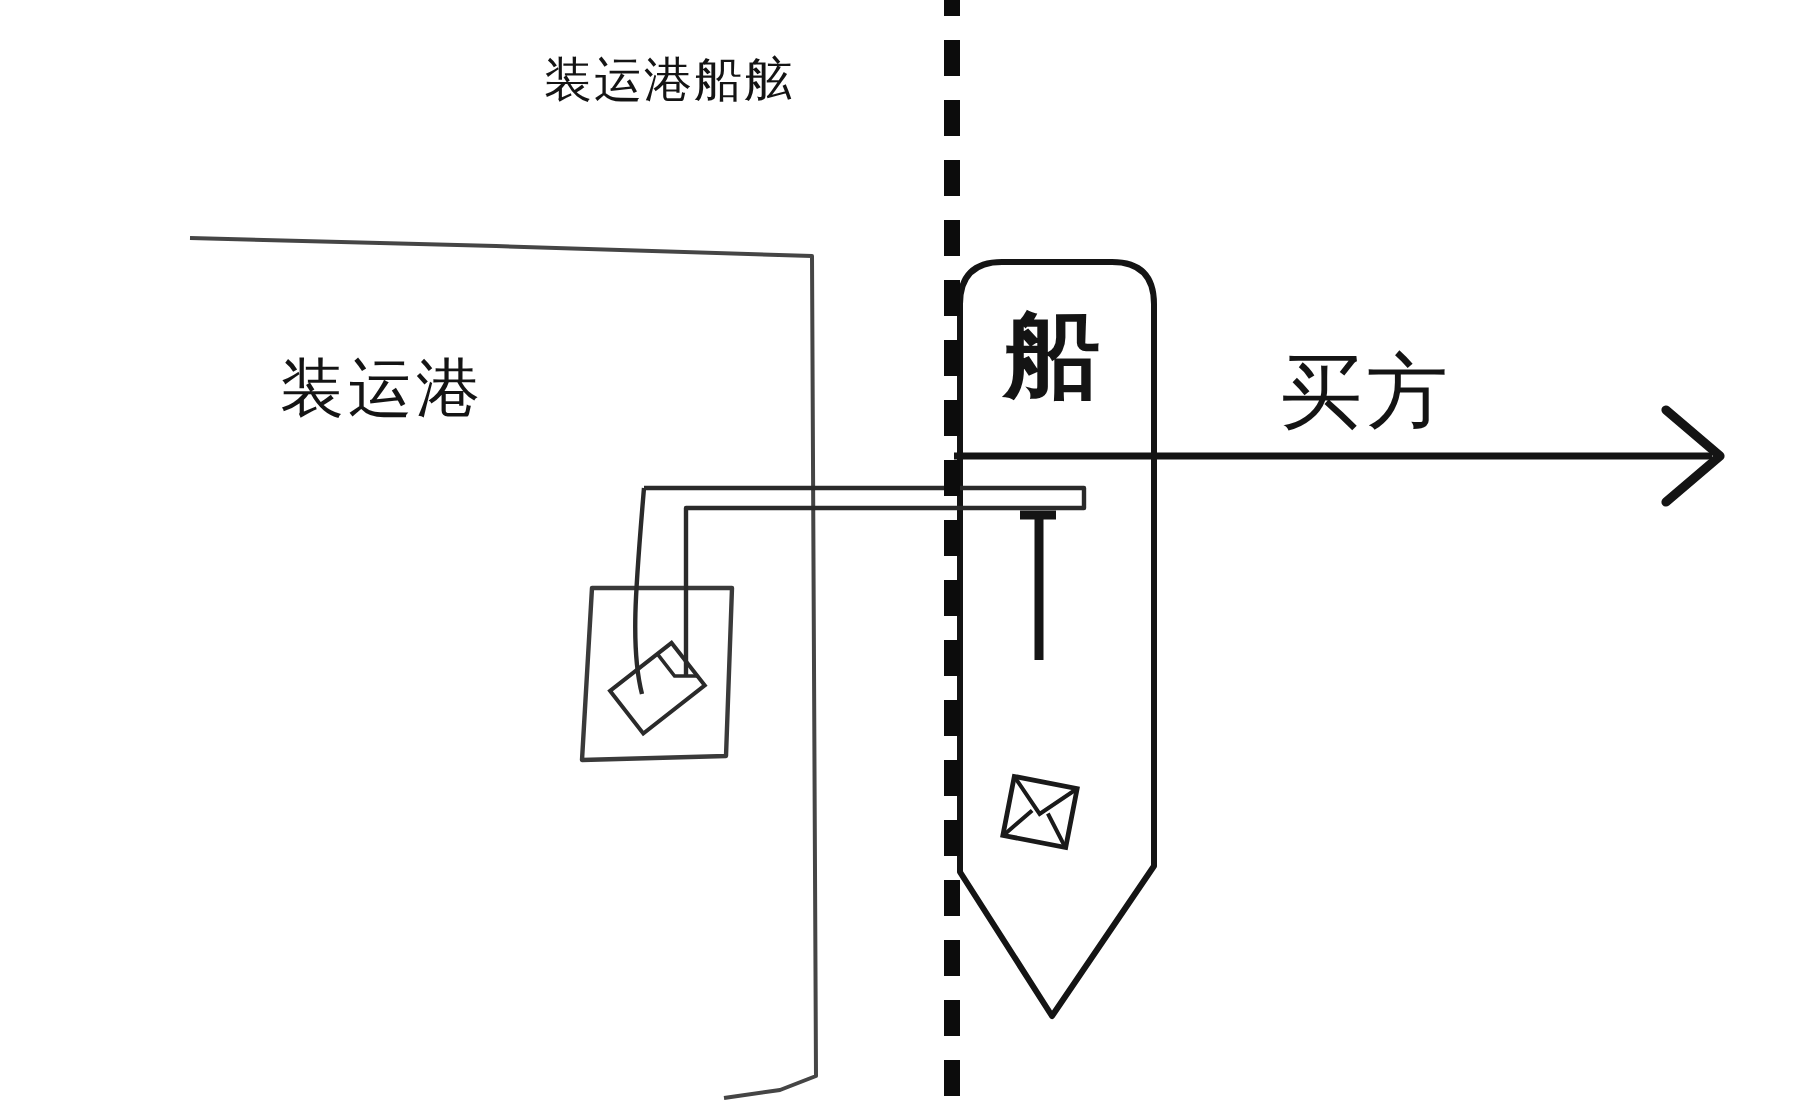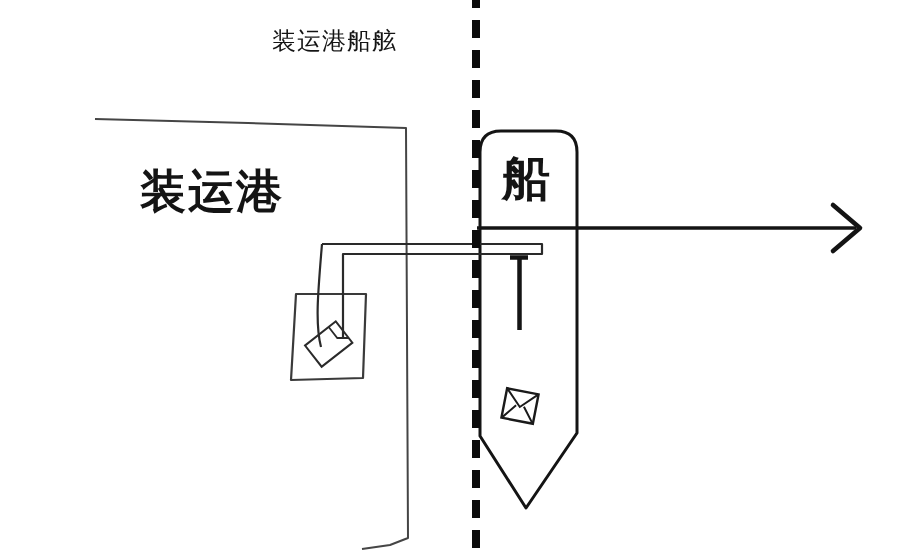--- a/index.html
+++ b/index.html
@@ -21,21 +21,21 @@
     top: 0;
   }
   .diagram-label {
     position: absolute;
     color: #141414;
     white-space: nowrap;
     line-height: 1;
     letter-spacing: 1px;
   }
   .label-rail  { left: 272px; top: 29px;  font-size: 24px; font-weight: 400; }
-  .label-port  { left: 140px; top: 168px; font-size: 46px; font-weight: 700; letter-spacing: 2px; }
+  .label-port  { left: 140px; top: 178px; font-size: 32px; font-weight: 400; letter-spacing: 2px; }
   .label-ship  { left: 502px; top: 155px; font-size: 48px; font-weight: 700; }
   .label-buyer { left: 640px; top: 176px; font-size: 41px; font-weight: 400; letter-spacing: 2px; }
 </style>
 </head>
 <body>
 
 <div id="canvas">
 
   <svg id="linework" width="905" height="551" viewBox="0 0 905 551">
 
@@ -66,14 +66,15 @@
       <path d="M833 205 L860 228 L833 251" fill="none" stroke="#141414" stroke-width="4.6" stroke-linecap="round" stroke-linejoin="round"></path>
     </g>
   </svg>
 
   <div class="diagram-label label-rail">装运港船舷</div>
 
   <div class="diagram-label label-port">装运港</div>
 
   <div class="diagram-label label-ship">船</div>
 
+  <div class="diagram-label label-buyer">买方</div>
 
 </div>
 
 </body></html>

